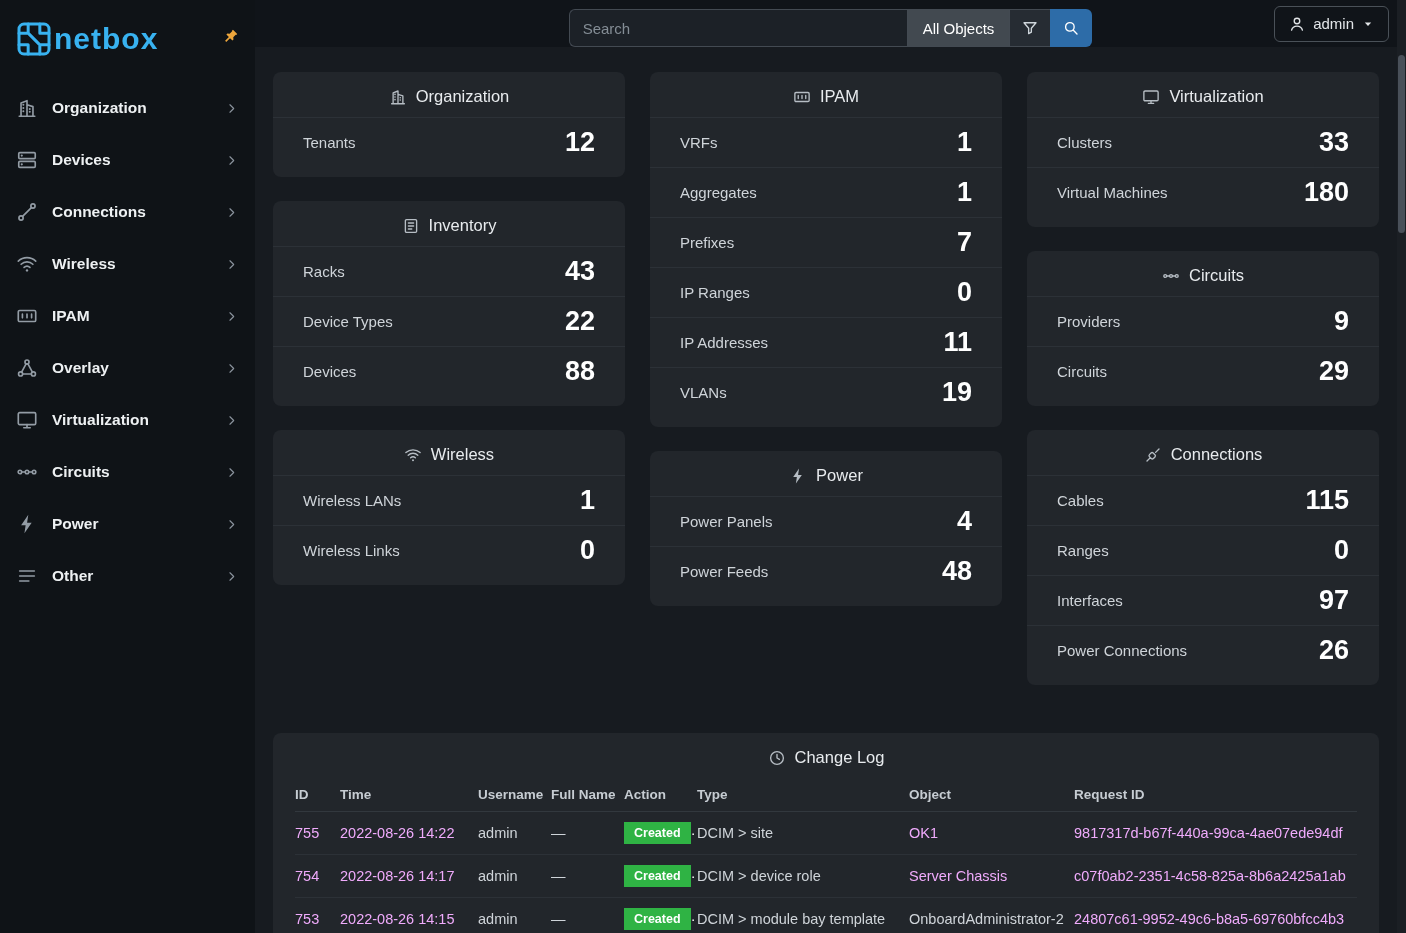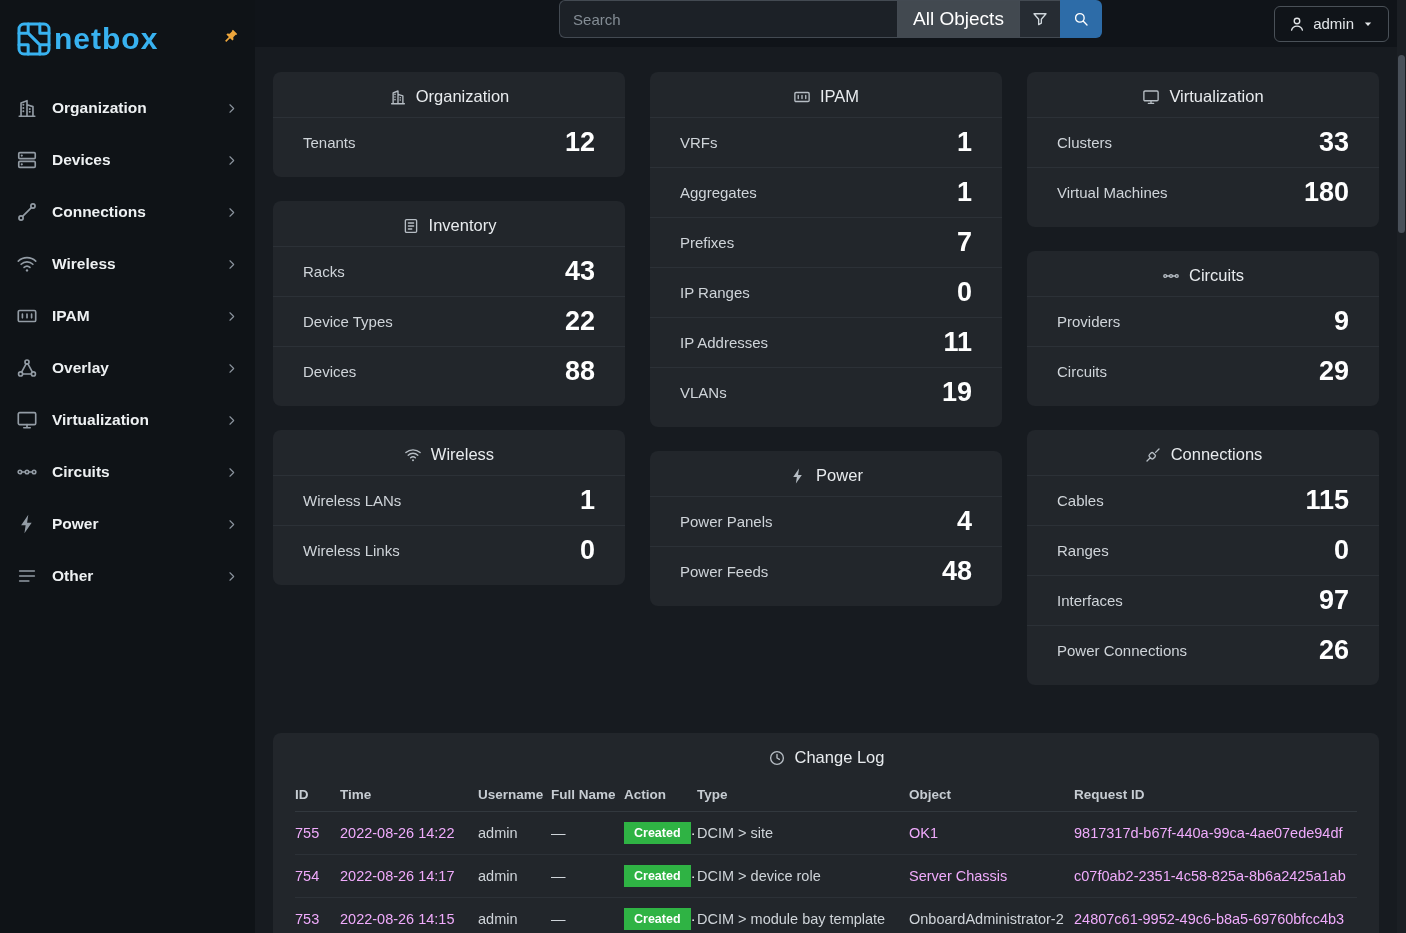--- a/index.html
+++ b/index.html
@@ -17,26 +17,26 @@
   .logo-ic{width:40px;height:40px;color:#38b2f0;stroke-width:2.1}
   .brand-text{font-size:30px;font-weight:700;color:#38b2f0;letter-spacing:1px}
   .pin-ic{position:absolute;top:28px;right:16px;width:17px;height:17px;color:#eda63c}
   .nav{padding:4px 0}
   .nav-item{display:flex;align-items:center;gap:14px;height:52px;padding:0 16px;cursor:pointer;color:#eef1f3;font-weight:700;font-size:15.5px}
   .nav-icon{width:22px;height:22px;color:#939ca5}
   .chev{width:15px;height:15px;margin-left:auto;color:#8b949e;stroke-width:2.4}
 
   
   .main{flex:1;display:flex;flex-direction:column;min-width:0}
-  .topbar{height:47px;background:#101419;display:flex;align-items:flex-start;position:relative;flex-shrink:0;padding:0 17px}
+  .topbar{height:47px;background:#101419;display:flex;align-items:flex-end;position:relative;flex-shrink:0;padding:0 17px}
   .search-group{display:flex;height:38px;margin:0 auto}
   .search-input{width:338px;background:#1c2127;border:1px solid #434a52;border-right:none;border-radius:6px 0 0 6px;padding:0 13px;color:#e8eaec;font-size:15px;font-family:inherit;outline:none}
   .search-input::placeholder{color:#848d95}
   .btn{border:none;cursor:pointer;font-family:inherit;display:flex;align-items:center;justify-content:center}
-  .btn-objects{background:#424950;color:#fff;font-size:19px;padding:0 15px;border:1px solid #434a52;border-right:none}
+  .btn-objects{background:#424950;color:#fff;font-size:15px;padding:0 15px;border:1px solid #434a52;border-right:none}
   .btn-filter{background:#262c33;color:#cfd6dc;width:41px;border:1px solid #434a52;border-right:none}
   .btn-search{background:#2d6ca8;color:#fff;width:42px;border-radius:0 6px 6px 0}
   .btn-user{position:absolute;right:17px;top:50%;transform:translateY(-50%);display:flex;align-items:center;gap:7px;height:36px;padding:0 13px;background:transparent;border:1px solid #4a5158;border-radius:6px;color:#e2e5e8;font-size:15px;cursor:pointer;font-family:inherit}
 
   
   .content{flex:1;padding:25px 27px 0 18px;overflow:hidden}
   .dashboard{display:flex;gap:25px}
   .dash-col{flex:1;display:flex;flex-direction:column;gap:24px;min-width:0}
   .card{background:#22262b;border-radius:8px;padding-bottom:10px}
   .card-header{display:flex;align-items:center;justify-content:center;gap:9px;padding:15px 10px 11px;font-size:16.5px;font-weight:500;color:#e8ebee}

